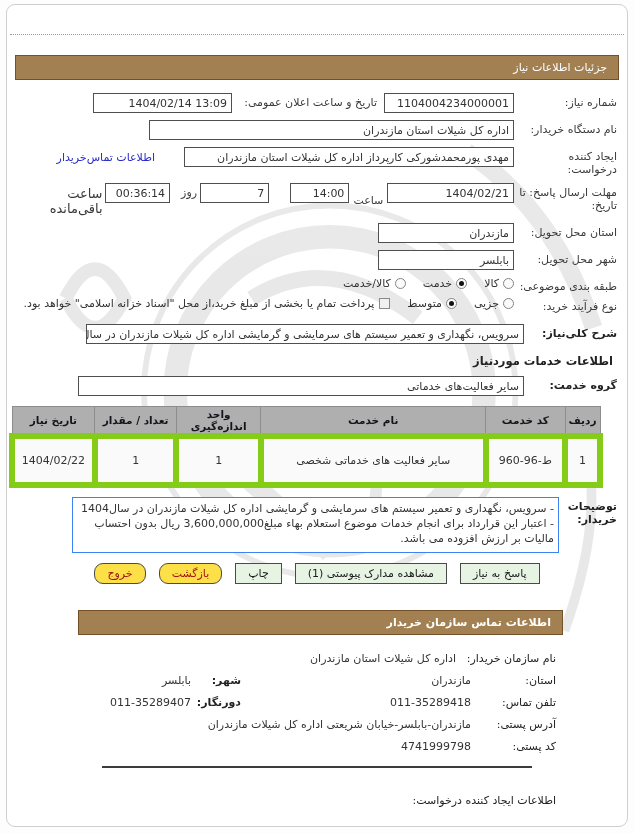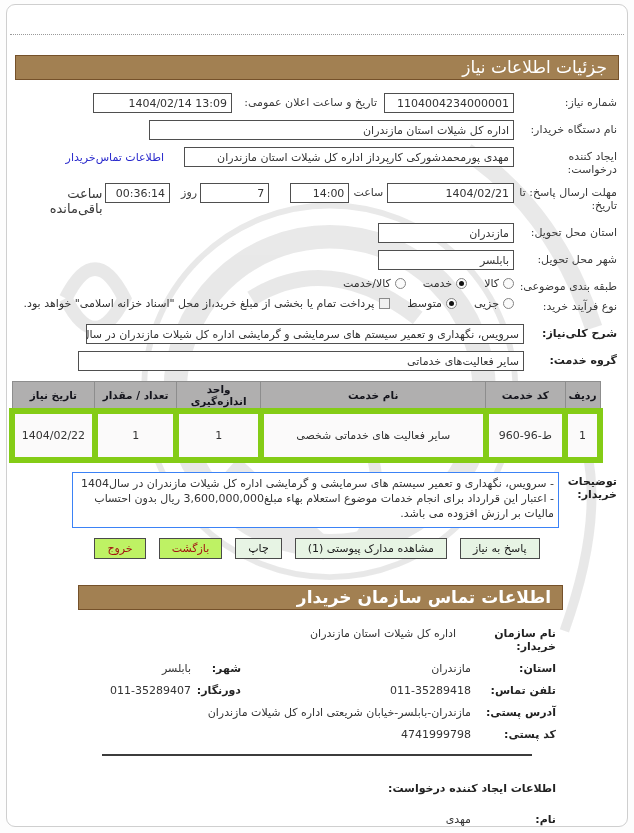--- a/index.html
+++ b/index.html
@@ -4,21 +4,21 @@
 <style>
   * { box-sizing: border-box; margin: 0; padding: 0; }
   html,body { width: 634px; height: 833px; background: #fdfdfd; overflow: hidden;
     font-family: "DejaVu Sans", "Liberation Sans", sans-serif; font-size: 11px; color: #333; }
   .card { position: relative; margin: 4px 6px; height: 823px; background: #fff;
     border: 1px solid #cfcfcf; border-radius: 9px; overflow: hidden; }
   .wm { position: absolute; inset: 0; z-index: 0; pointer-events: none; }
   .content { position: relative; z-index: 1; }
   .dotted { border-top: 1px dotted #9a9a9a; margin: 29px 3px 0 3px; }
   .bar { background: #A28052; border: 1px solid #75512A; color: #fff; height: 25px;
-    line-height: 23px; padding: 0 11px; font-size: 17px; }
+    line-height: 23px; padding: 0 11px; font-size: 11px; }
   .bar1 { margin: 20px 8px 0 8px; }
   .bar2 { margin: 26px 64px 0 71px; font-weight: bold; }
   .form { margin: 13px 10px 0 10px; }
   .frow { display: flex; align-items: flex-start; margin-bottom: 7px; }
   .lab { width: 103px; flex: 0 0 103px; padding-top: 3px; color: #3a3a3a; }
   .lab2 { color: #3a3a3a; padding-top: 3px; }
   .b { font-weight: bold; color: #222; }
   .box { border: 1px solid #4f4f4f; background: #fff; height: 20px; padding: 2px 4px;
     display: flex; align-items: center; justify-content: flex-start; overflow: hidden; white-space: nowrap; }
   .ltr { direction: ltr; unicode-bidi: isolate; }
@@ -36,24 +36,24 @@
   th { background: #B0AFAF; border: 1px solid #8d8d8d; color: #14141c; font-weight: bold;
     height: 19px; font-size: 10.5px; padding: 1px 3px; }
   td { background: #fbfafa; border: 6px solid #84cc16; color: #333; text-align: center;
     height: 19px; padding: 15px 3px; }
   .notes-box { border: 1px solid #3b82f6; width: 487px; min-height: 56px; padding: 3px 4px;
     line-height: 15px; background: #fff; }
   .btnrow { display: flex; justify-content: center; gap: 13px; margin: 10px 0 0 0; }
   .btn { border: 1px solid #4a4a4a; height: 21px; padding: 2px 12px; font-size: 11px;
     display: flex; align-items: center; cursor: pointer; }
   .btn.green { background: #E7F4E4; color: #1c1c1c; }
-  .btn.red { background: #bef264; color: #A31212; }
+  .btn.red { background: #fde047; color: #A31212; border-radius: 9px; }
   .contact { margin: 17px 71px 0 0; }
   .crow { display: flex; align-items: flex-start; margin-bottom: 9px; }
-  .clab { flex: 0 0 85px; font-weight: bold; color: #222; }
+  .clab { flex: 0 0 85px; font-weight: normal; color: #222; }
   .cval { flex: 0 0 230px; text-align: right; padding-left: 60px; color: #333; }
   .cval.wide { flex: 1 1 auto; padding-left: 0; }
   .clab2 { flex: 0 0 50px; font-weight: bold; color: #222; }
   .cval2 { flex: 0 0 150px; text-align: right; color: #333; }
   .divider { border-top: 2px solid #3c3c3c; margin: 13px 95px 0 95px; }
   .creator { margin: 26px 71px 10px 0; }
 </style>
 </head>
 <body>
 
@@ -91,29 +91,29 @@
       </div>
 
       <div class="frow">
         <div class="lab">نام دستگاه خریدار:</div>
         <div class="box" style="width:365px">اداره کل شیلات استان مازندران</div>
       </div>
 
       <div class="frow">
         <div class="lab" style="width:80px;flex-basis:80px">ایجاد کننده درخواست:</div>
         <div class="box" style="width:330px;margin-right:23px">مهدی  پورمحمدشورکی کارپرداز اداره کل شیلات استان مازندران</div>
-        <div class="link" style="margin-right:20px">اطلاعات تماس‌خریدار</div>
+        <div class="link" style="margin-right:29px">اطلاعات تماس‌خریدار</div>
       </div>
 
       <div class="frow">
         <div class="lab">مهلت ارسال پاسخ: تا تاریخ:</div>
         <div class="box" style="width:136px">
             <span class="ltr">1404/02/21</span>
           </div>
-        <div class="lab2" style="margin:0 4px">ساعت</div>
+        <div class="lab2" style="margin:8px 4px">ساعت</div>
         <div class="box" style="width:63px">
             <span class="ltr">14:00</span>
           </div>
         <div class="box" style="width:74px;margin-right:21px">
             <span class="ltr">7</span>
           </div>
         <div class="lab2" style="margin:0 3px">روز</div>
         <div class="box" style="width:70px;margin-right:8px">
             <span class="ltr">00:36:14</span>
           </div>
@@ -160,20 +160,21 @@
           <span class="chk"></span>
           <span>پرداخت تمام یا بخشی از مبلغ خرید،از محل "اسناد خزانه اسلامی" خواهد بود.</span>
         </div>
       </div>
 
       <div class="frow" style="margin-top:11px">
         <div class="lab b">شرح کلی‌نیاز:</div>
         <div class="box" style="width:438px;margin-right:-10px">سرویس، نگهداری و تعمیر سیستم های سرمایشی و گرمایشی اداره کل شیلات مازندران در سال1404</div>
       </div>
 
+      <div class="heading">اطلاعات خدمات موردنیاز</div>
 
       <div class="frow">
         <div class="lab b" style="width:85px;flex-basis:85px">گروه خدمت:</div>
         <div class="box" style="width:446px;margin-right:8px">سایر  فعالیت‌های خدماتی</div>
       </div>
 
       <table>
         <thead>
           <tr>
             <th style="width:33px">ردیف</th>

